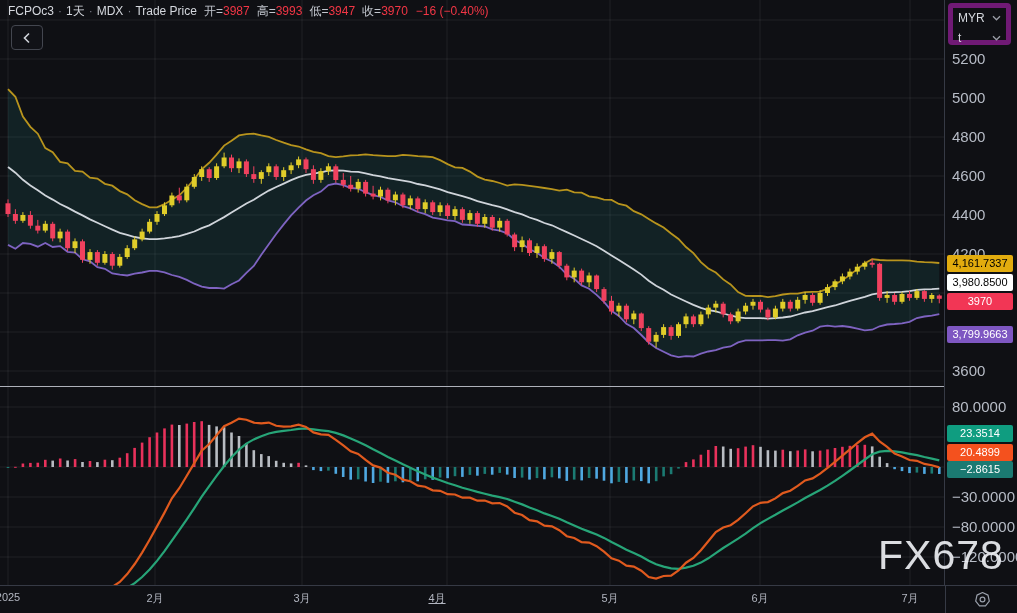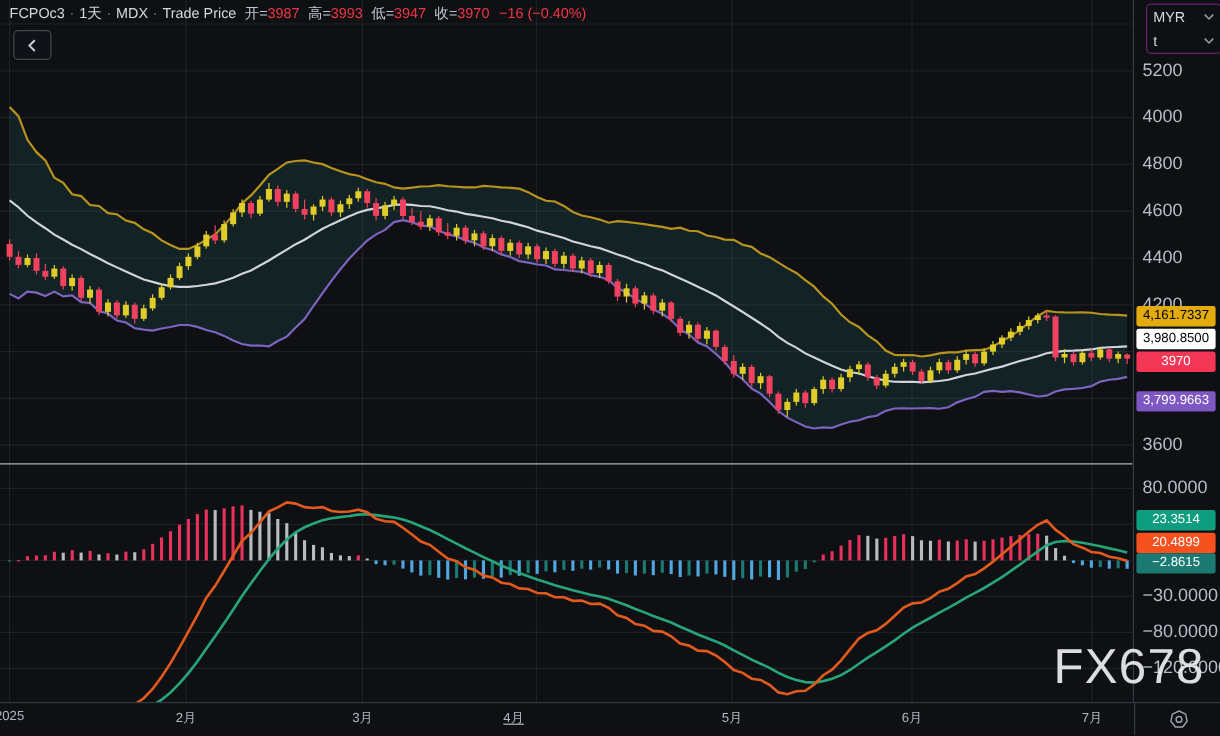--- a/index.html
+++ b/index.html
@@ -16,22 +16,22 @@
   .lg-dim{color:#787b86;padding:0 4px;}
   .lg-lbl{color:#c2c6ce;margin-left:7px;}
   .lg-red{color:#f23645;}
   .lg-val{margin-left:8px;}
   #back-btn{position:absolute;left:11px;top:25px;width:30px;height:23px;border:1px solid #43464f;
             border-radius:4px;background:rgba(18,19,24,.85);display:flex;align-items:center;
             justify-content:center;z-index:5;cursor:pointer;}
   
   #price-axis{position:absolute;left:944px;top:0;width:73px;height:585px;background:#0f1014;
               border-left:1px solid #363a45;box-sizing:border-box;}
-  #axis-dd{position:absolute;left:3px;top:3px;width:63px;height:42px;border:1px solid #701a75;
-           border-radius:4px;box-sizing:border-box;margin-left:7px;}
+  #axis-dd{position:absolute;left:3px;top:3px;width:63px;height:42px;border:5px solid #701a75;
+           border-radius:4px;box-sizing:border-box;}
   .dd-row{height:20px;display:flex;align-items:center;justify-content:space-between;
           padding:0 5px;cursor:pointer;}
   .dd-row span{color:#d5d8de;font-size:12px;}
   .tick{position:absolute;left:7px;color:#b7bcc6;font-size:15px;line-height:12px;}
   .tag{position:absolute;left:2px;right:4px;height:17px;line-height:17px;border-radius:2px;
        font-size:11px;text-align:center;font-weight:500;}
   
   #time-axis{position:absolute;left:0;top:585px;width:1017px;height:28px;background:#0f1014;
              border-top:1px solid #363a45;box-sizing:border-box;}
   .month{position:absolute;top:5px;transform:translateX(-50%);color:#b2b6c0;font-size:11px;}
@@ -489,21 +489,21 @@
       </div>
       <div class="dd-row">
         <span>t</span>
         <svg width="9" height="6" viewBox="0 0 9 6">
           <polyline points="1,1.2 4.5,4.8 8,1.2" fill="none" stroke="#9a9da6" stroke-width="1.3"></polyline>
         </svg>
       </div>
     </div>
     <div id="price-ticks">
         <div class="tick" style="top: 53px;">5200</div>
-        <div class="tick" style="top: 92px;">4000</div>
+        <div class="tick" style="top: 92px;">5000</div>
         <div class="tick" style="top: 131px;">4800</div>
         <div class="tick" style="top: 170px;">4600</div>
         <div class="tick" style="top: 209px;">4400</div>
         <div class="tick" style="top: 248px;">4200</div>
         <div class="tick" style="top: 365px;">3600</div>
       </div>
     <div id="price-tags">
         <div class="tag" style="top: 254.5px; background: rgb(226, 172, 14); color: rgb(0, 0, 0);">4,161.7337</div>
         <div class="tag" style="top: 273.5px; background: rgb(255, 255, 255); color: rgb(0, 0, 0);">3,980.8500</div>
         <div class="tag" style="top: 292.5px; background: rgb(242, 54, 85); color: rgb(255, 255, 255);">3970</div>
@@ -520,21 +520,21 @@
         <div class="tag" style="top: 443.5px; background: rgb(244, 81, 30); color: rgb(255, 255, 255);">20.4899</div>
         <div class="tag" style="top: 460.5px; background: rgb(27, 122, 114); color: rgb(255, 255, 255);">−2.8615</div>
       </div>
   </div>
 
   <div id="time-axis">
     <div id="months">
         <div class="month" style="left: 8px;">2025</div>
         <div class="month" style="left: 155px;">2月</div>
         <div class="month" style="left: 302px;">3月</div>
-        <div class="month" style="left: 428px; text-decoration: underline;">4月</div>
+        <div class="month" style="left: 437px; text-decoration: underline;">4月</div>
         <div class="month" style="left: 610px;">5月</div>
         <div class="month" style="left: 760px;">6月</div>
         <div class="month" style="left: 910px;">7月</div>
       </div>
     <div id="corner">
       <svg width="17" height="17" viewBox="-8.5 -8.5 17 17">
         <polygon points="0,-7 5.5,-4.4 6.8,1.6 3,6.3 -3,6.3 -6.8,1.6 -5.5,-4.4" fill="none" stroke="#9aa0ab" stroke-width="1.2" stroke-linejoin="round"></polygon>
         <circle cx="0" cy="0" r="2.4" fill="none" stroke="#9aa0ab" stroke-width="1.2"></circle>
       </svg>
     </div>

